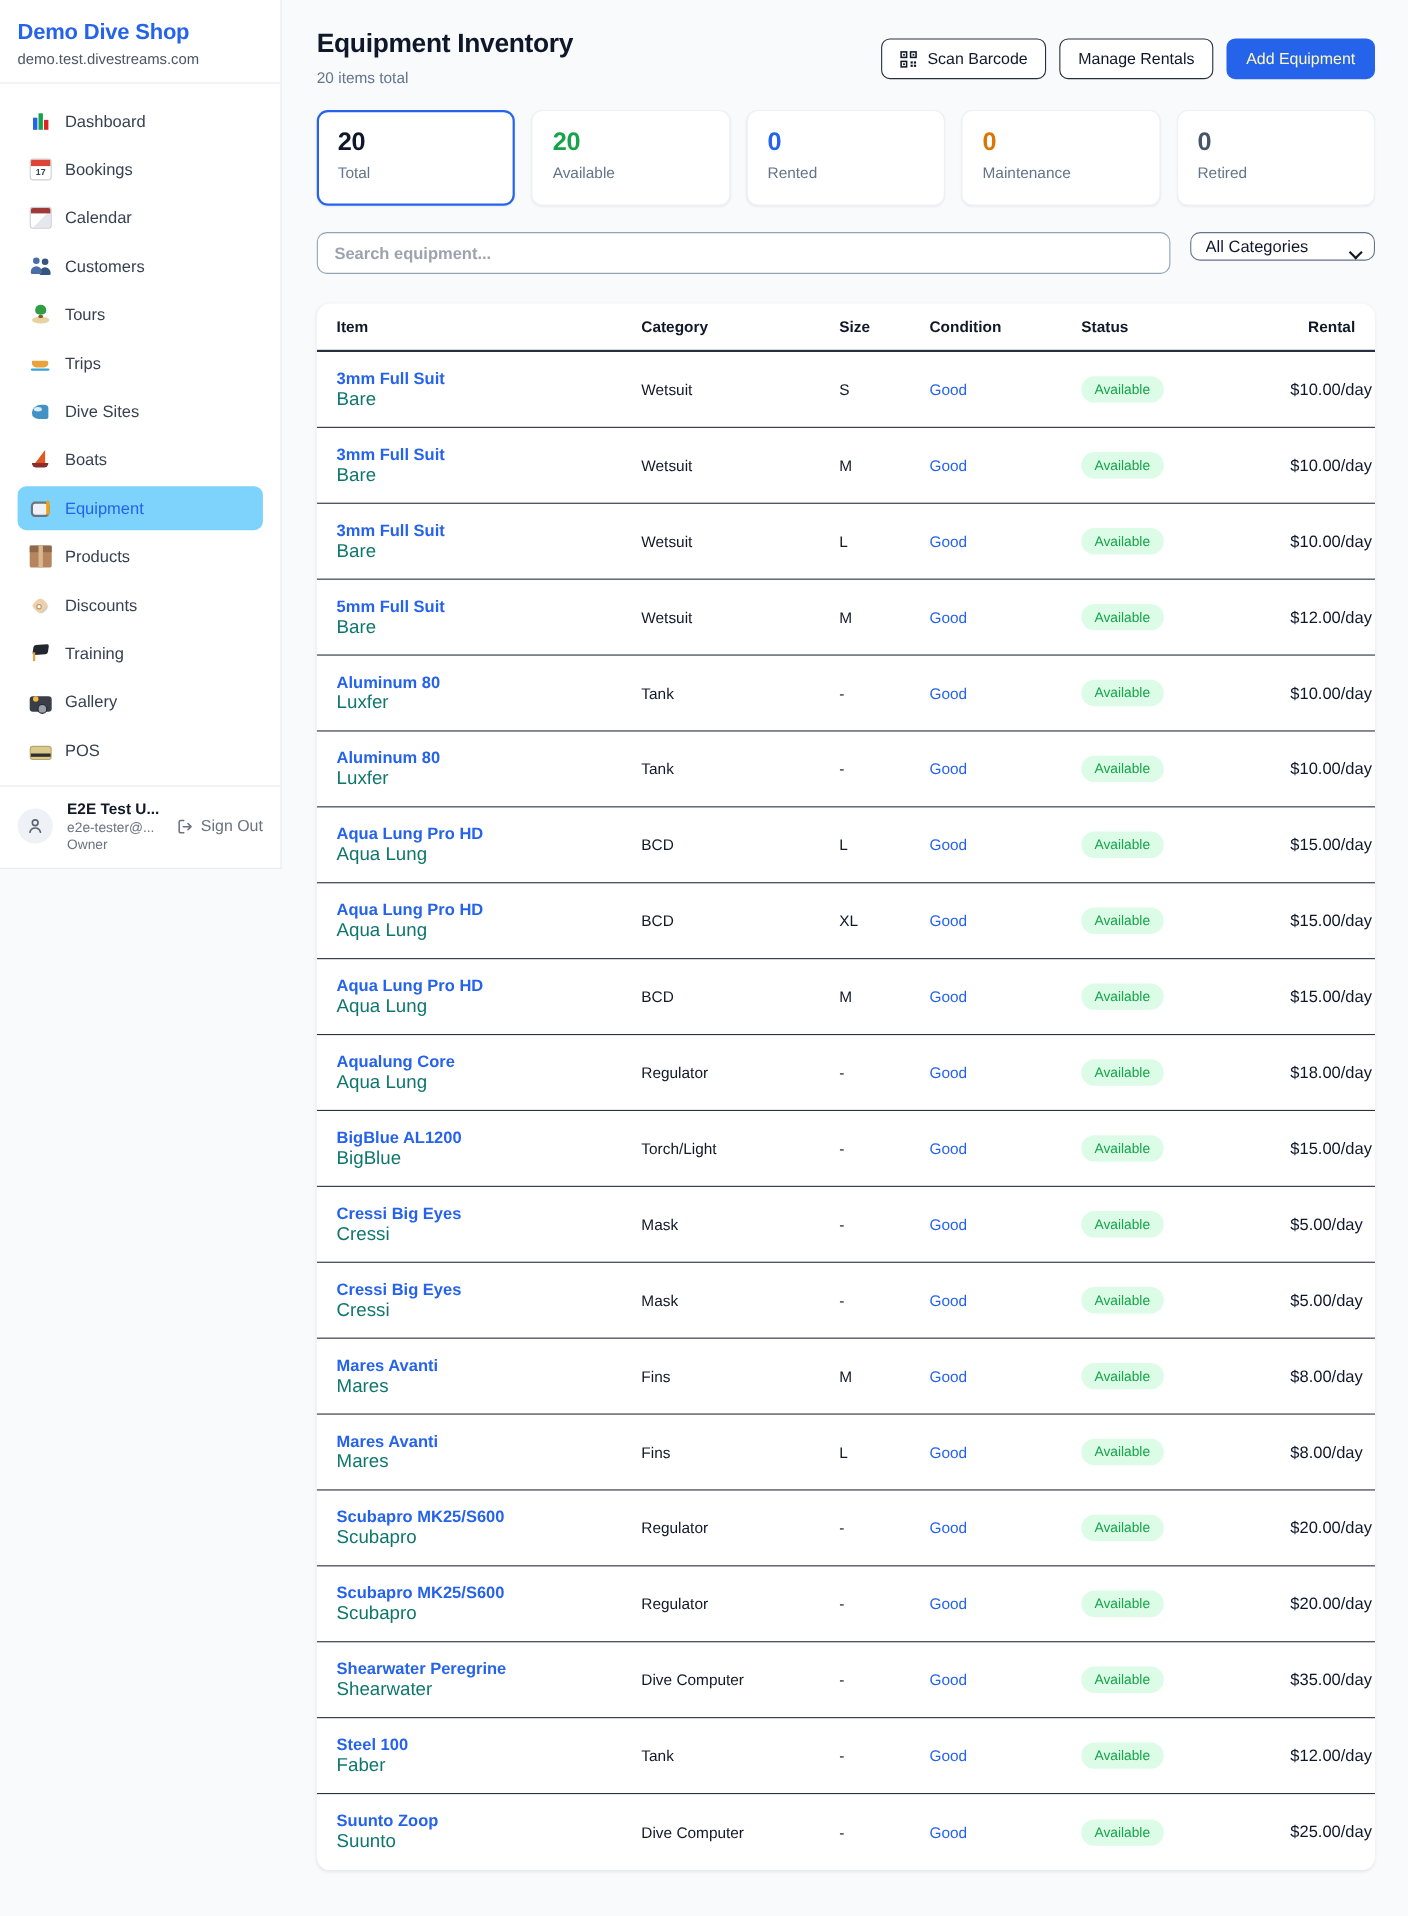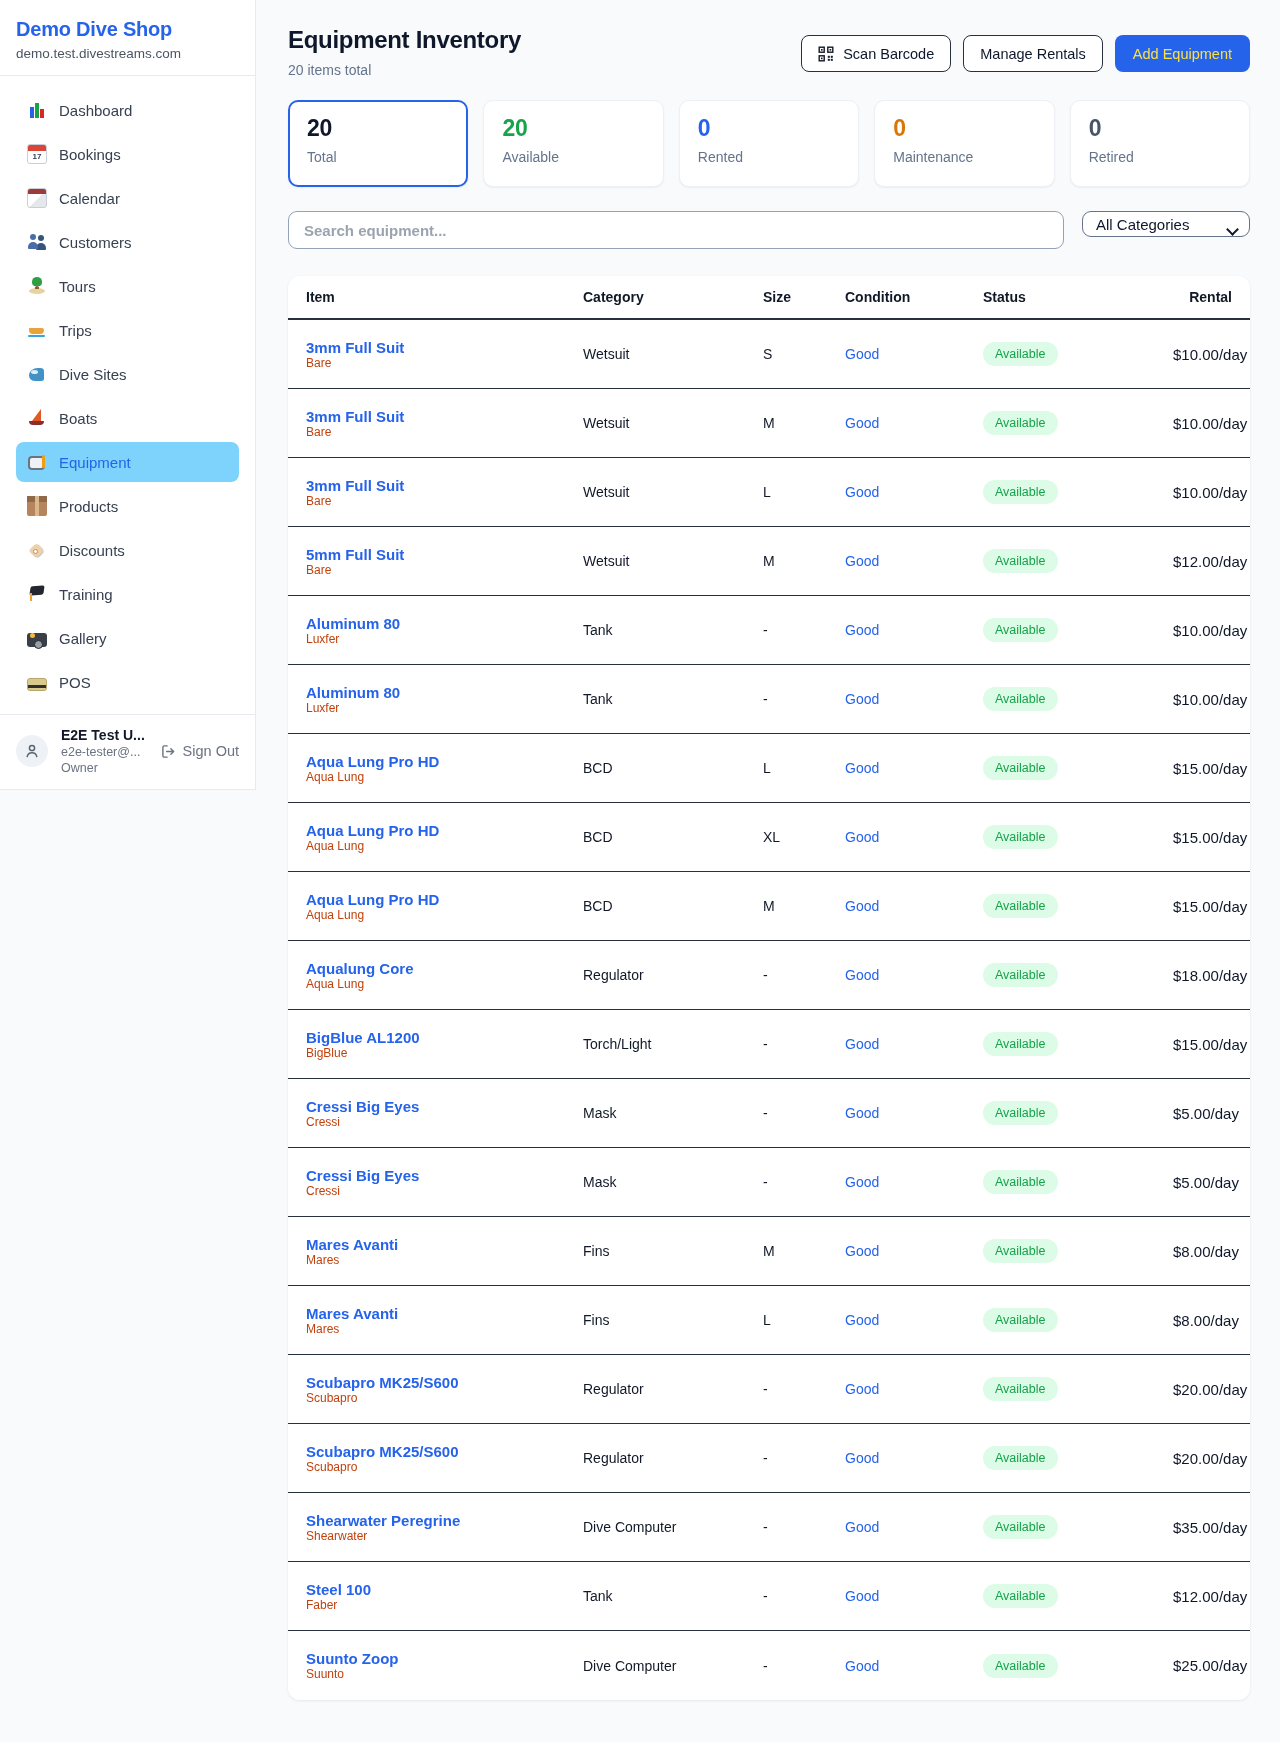--- a/index.html
+++ b/index.html
@@ -66,21 +66,21 @@
   .signout { display:flex; align-items:center; gap:7px; color:#6b7280; font-size:14.5px; cursor:pointer; white-space:nowrap; }
 
   
   .main { flex:1; padding:26px 30px 30px 32px; min-width:0; }
   .main-header { display:flex; justify-content:space-between; }
   .page-title { font-size:24px; font-weight:700; color:#0f172a; letter-spacing:-.3px; }
   .page-subtitle { font-size:14px; color:#64748b; margin-top:8px; }
   .header-buttons { display:flex; gap:12px; align-items:flex-start; padding-top:9px;padding-left:48px; }
   .btn { height:37px; border-radius:8px; font-size:14.5px; font-weight:500; display:inline-flex; align-items:center; gap:9px; cursor:pointer; font-family:inherit; }
   .btn-outline { padding:0 16px; border:1px solid #26303e; background:#fff; color:#0f172a; }
-  .btn-primary { padding:0 18px; border:none; background:#2563eb; color:#fde047; }
+  .btn-primary { padding:0 18px; border:none; background:#2563eb; color:#fef9c3; }
 
   .stats { display:flex; gap:15px; margin-top:22px; }
   .stat-card { flex:1; height:87px; background:#fff; border:1px solid #edf0f4; border-radius:10px; padding:14px 18px; box-shadow:0 1px 2px rgba(16,24,40,.06); cursor:pointer; }
   .stat-card.selected { border:2px solid #2563eb; padding:13px 17px; }
   .stat-value { font-size:23px; font-weight:700; letter-spacing:-.3px; }
   .stat-label { font-size:14px; color:#64748b; margin-top:7px; }
 
   .filters { display:flex; gap:18px; margin-top:24px; }
   .search { flex:1; height:38px; border:1px solid #94a3b8; border-radius:9px; padding:0 15px; font-size:15px; color:#ec4899; background:#fff; font-family:inherit; outline:none;font-weight:bold; }
   .search::placeholder { color:#9ca3af; }
@@ -89,21 +89,21 @@
   .select-wrap::after { content:""; position:absolute; right:13px; top:14px; width:7px; height:7px; border-right:2px solid #111827; border-bottom:2px solid #111827; transform:rotate(45deg); pointer-events:none; }
 
   .table-card { margin-top:27px; background:#fff; border-radius:12px; box-shadow:0 1px 3px rgba(16,24,40,.08); overflow:hidden; }
   .tr { display:grid; grid-template-columns:277px 180px 82px 138px 190px 1fr; align-items:center; padding:0 18px; }
   .thead { height:44px; border-bottom:2px solid #26303e; }
   .th { font-size:14px; font-weight:700; color:#111827; }
   .th-rental { text-align:right; }
   .row { height:69px; border-bottom:1px solid #26303e; }
   .row:last-child { border-bottom:none; }
   .item-name { font-size:15px; font-weight:600; color:#2563eb; cursor:pointer; }
-  .item-brand { font-size:12px; color:#c2410c; margin-top:0; }
+  .item-brand { font-size:17px; color:#0f766e; margin-top:0; }
   .td { font-size:14px; color:#111827; }
   .cond { color:#2563eb; cursor:pointer; }
   .badge { display:inline-block; background:#dcfce7; color:#16a34a; font-size:12.5px; padding:5px 12px; border-radius:999px; }
   .td-rental { text-align:right; font-size:15px; color:#0f172a; }
 </style>
 </head>
 <body>
 
 <div class="layout">
 

